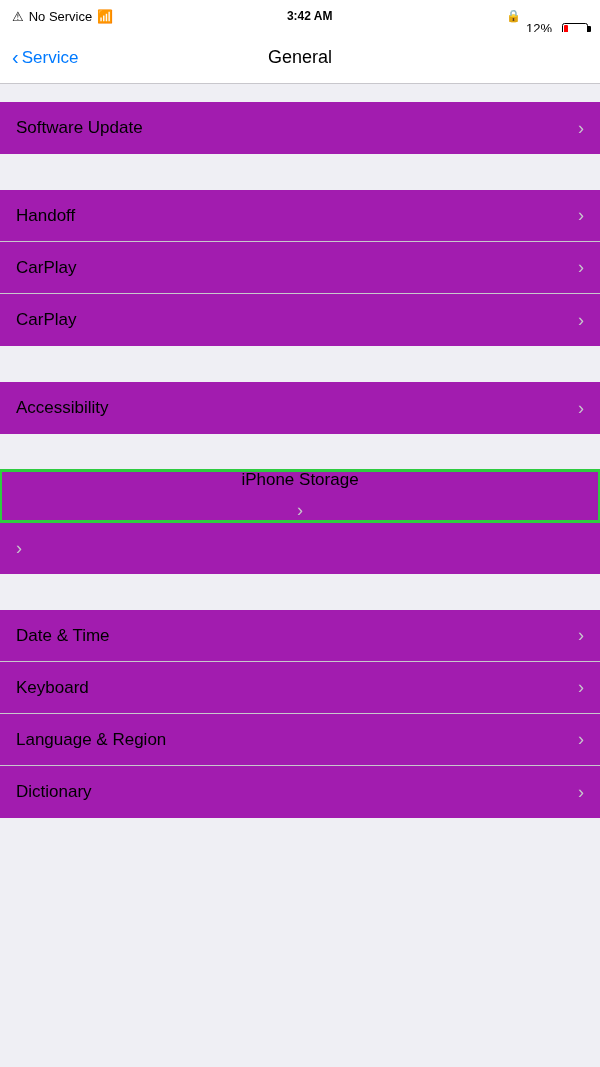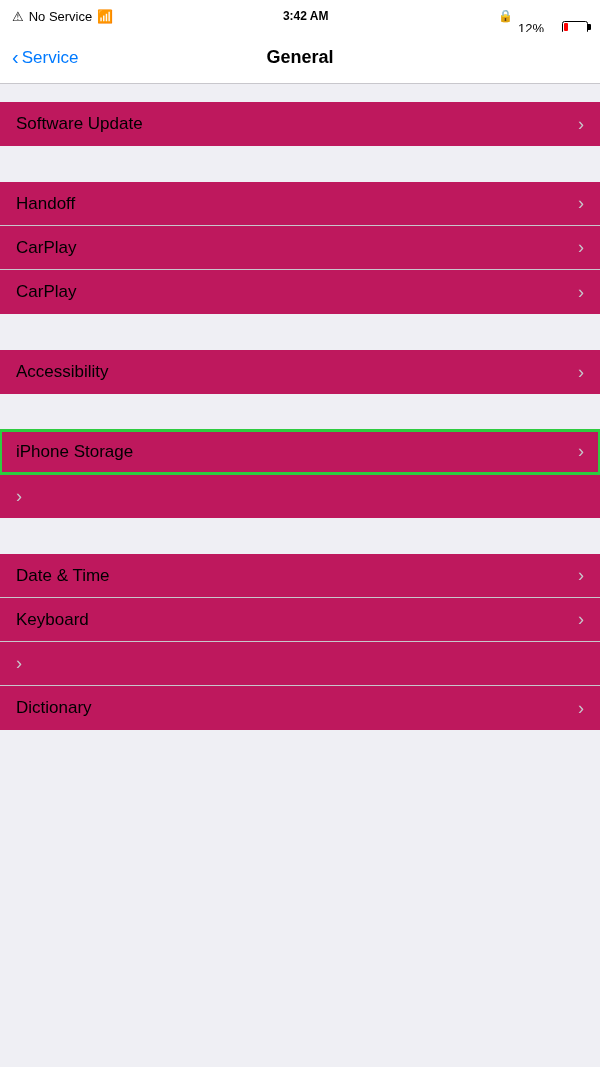--- a/index.html
+++ b/index.html
@@ -34,22 +34,22 @@
       font-weight: 600;
     }
     .status-right {
       display: flex;
       align-items: center;
       gap: 5px;
       font-size: 13px;
     }
     .battery-container {
       display: flex;
-      align-items: flex-start;
-      gap: 18px;
+      align-items: flex-end;
+      gap: 10px;
       margin-top: 24px;
     }
     .battery-icon {
       width: 26px;
       height: 13px;
       border: 1.5px solid #000;
       border-radius: 2.5px;
       position: relative;
       display: flex;
       align-items: center;
@@ -91,21 +91,21 @@
       left: 12px;
       display: flex;
       align-items: center;
       color: #007aff;
       font-size: 17px;
       cursor: pointer;
       gap: 3px;
     }
     .nav-title {
       font-size: 18px;
-      font-weight: 700;
+      font-weight: 400;
       color: #000;
     }
 
     
     .section-sep {
       height: 36px;
       background: #efeff4;
     }
     .section-sep-thin {
       height: 18px;
@@ -116,22 +116,22 @@
     .settings-group {
       background: #fff;
     }
 
     
     .settings-row {
       display: flex;
       align-items: center;
       justify-content: space-between;
       padding: 0 16px;
-      height: 44px;
-      background: #be185d;
+      height: 52px;
+      background: #a21caf;
       border-bottom: 1px solid #c8c7cc;
       cursor: pointer;
       position: relative;
     }
     .settings-row:last-child {
       border-bottom: none;
     }
     .settings-row-label {
       font-size: 17px;
       color: #000;
@@ -141,20 +141,21 @@
       font-size: 18px;
       font-weight: 300;
     }
 
     
     .highlighted-row {
       outline: 3px solid #2ecc40;
       outline-offset: -2px;
       z-index: 1;
       position: relative;
+      flex-direction: column;
     }
 
     
     .warning-icon {
       font-size: 13px;
     }
 
     
     .wifi-icon {
       font-size: 13px;
@@ -245,19 +246,20 @@
 <div class="settings-group">
   <div class="settings-row">
     <span class="settings-row-label">Date &amp; Time</span>
     <span class="chevron">›</span>
   </div>
   <div class="settings-row">
     <span class="settings-row-label">Keyboard</span>
     <span class="chevron">›</span>
   </div>
   <div class="settings-row">
+    <span class="settings-row-label">Language &amp; Region</span>
     <span class="chevron">›</span>
   </div>
   <div class="settings-row">
     <span class="settings-row-label">Dictionary</span>
     <span class="chevron">›</span>
   </div>
 </div>
 
 </body></html>

